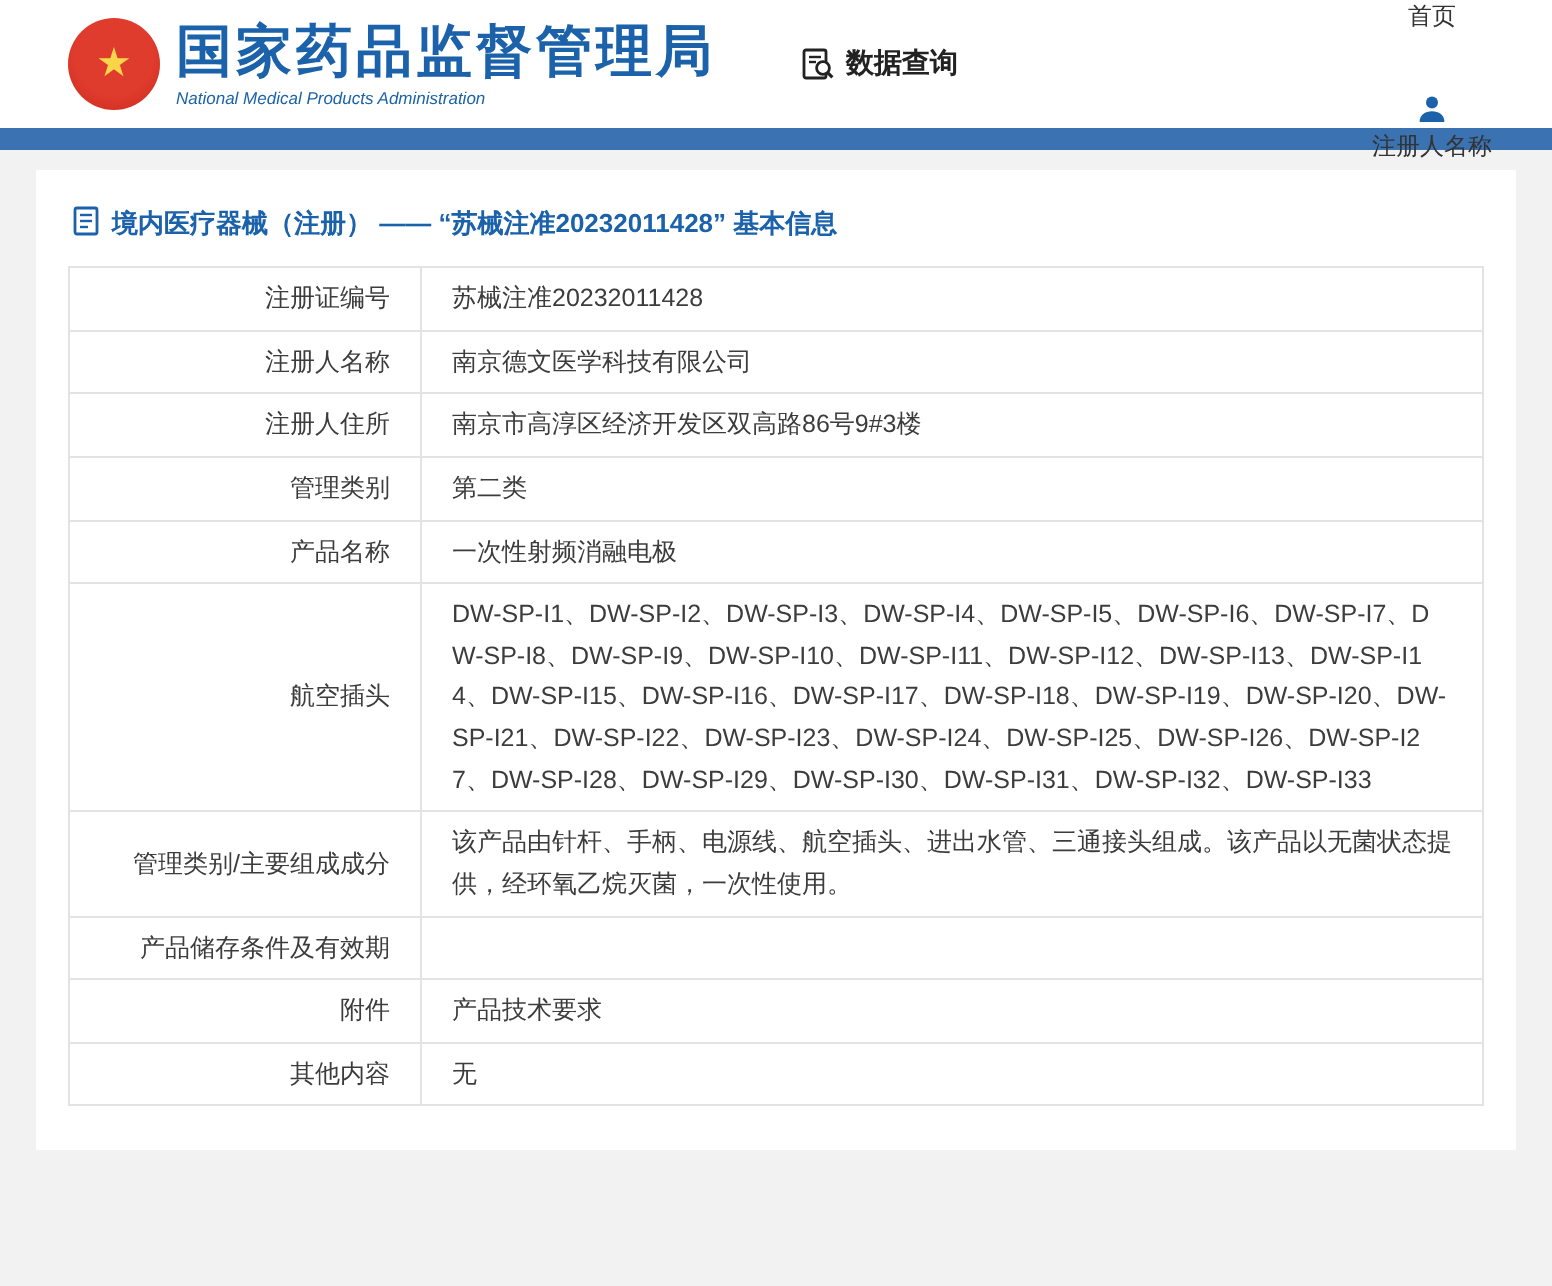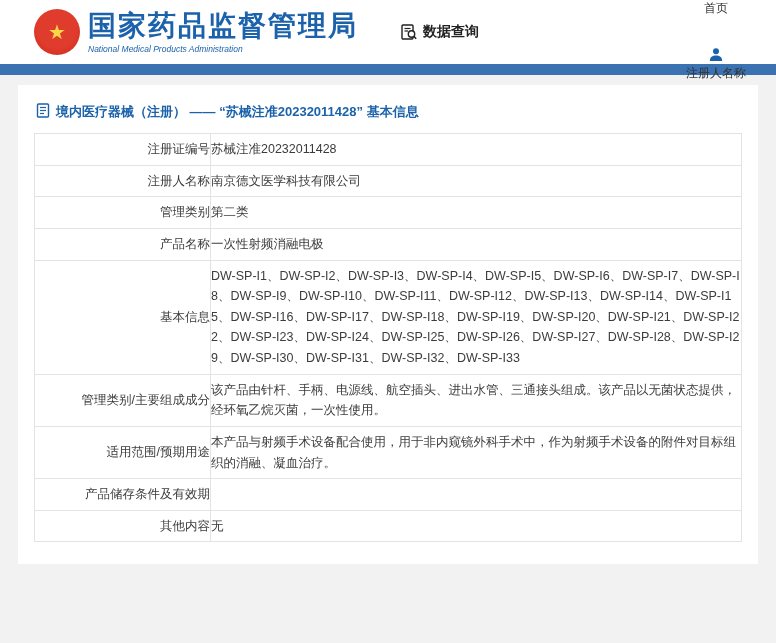--- a/index.html
+++ b/index.html
@@ -52,21 +52,21 @@
     display:flex; align-items:center; gap:6px;
     color:#1b62ab; font-size:13px; font-weight:bold;
     padding:8px 2px 12px;
     text-align:center;
   }
   .page-title svg { flex:0 0 auto; }
   
   table.info { border-collapse:collapse; width:100%; table-layout:fixed; }
   table.info td {
     border:1px solid #e3e3e3;
-    padding:5px 0;
+    padding:5px 15px;
     font-size:12.5px; line-height:1.65; color:#3c3c3c;
     word-break:break-all;
     vertical-align:middle;
   }
   td.label-cell { width:176px; text-align:right; color:#333; }
 </style>
 </head>
 <body>
 
 <div class="header">
@@ -132,42 +132,46 @@
       <tbody>
           <tr>
             <td class="label-cell">注册证编号</td>
             <td class="value-cell">苏械注准20232011428</td>
           </tr>
           <tr>
             <td class="label-cell">注册人名称</td>
             <td class="value-cell">南京德文医学科技有限公司</td>
           </tr>
           <tr>
+            <td class="label-cell">注册人住所</td>
+            <td class="value-cell">南京市高淳区经济开发区双高路86号9#3楼</td>
+          </tr>
+          <tr>
             <td class="label-cell">管理类别</td>
             <td class="value-cell">第二类</td>
           </tr>
           <tr>
             <td class="label-cell">产品名称</td>
             <td class="value-cell">一次性射频消融电极</td>
           </tr>
           <tr>
-            <td class="label-cell">基本信息</td>
+            <td class="label-cell">航空插头</td>
             <td class="value-cell">DW-SP-I1、DW-SP-I2、DW-SP-I3、DW-SP-I4、DW-SP-I5、DW-SP-I6、DW-SP-I7、DW-SP-I8、DW-SP-I9、DW-SP-I10、DW-SP-I11、DW-SP-I12、DW-SP-I13、DW-SP-I14、DW-SP-I15、DW-SP-I16、DW-SP-I17、DW-SP-I18、DW-SP-I19、DW-SP-I20、DW-SP-I21、DW-SP-I22、DW-SP-I23、DW-SP-I24、DW-SP-I25、DW-SP-I26、DW-SP-I27、DW-SP-I28、DW-SP-I29、DW-SP-I30、DW-SP-I31、DW-SP-I32、DW-SP-I33</td>
           </tr>
           <tr>
             <td class="label-cell">管理类别/主要组成成分</td>
             <td class="value-cell">该产品由针杆、手柄、电源线、航空插头、进出水管、三通接头组成。该产品以无菌状态提供，经环氧乙烷灭菌，一次性使用。</td>
           </tr>
           <tr>
-            <td class="label-cell">适用范围/预期用途</td>
-            <td class="value-cell">本产品与射频手术设备配合使用，用于非内窥镜外科手术中，作为射频手术设备的附件对目标组织的消融、凝血治疗。</td>
+            <td class="label-cell">产品储存条件及有效期</td>
+            <td class="value-cell"></td>
           </tr>
           <tr>
-            <td class="label-cell">产品储存条件及有效期</td>
-            <td class="value-cell"></td>
+            <td class="label-cell">附件</td>
+            <td class="value-cell">产品技术要求</td>
           </tr>
           <tr>
             <td class="label-cell">其他内容</td>
             <td class="value-cell">无</td>
           </tr>
         </tbody>
     </table>
   </div>
 </div>
 

